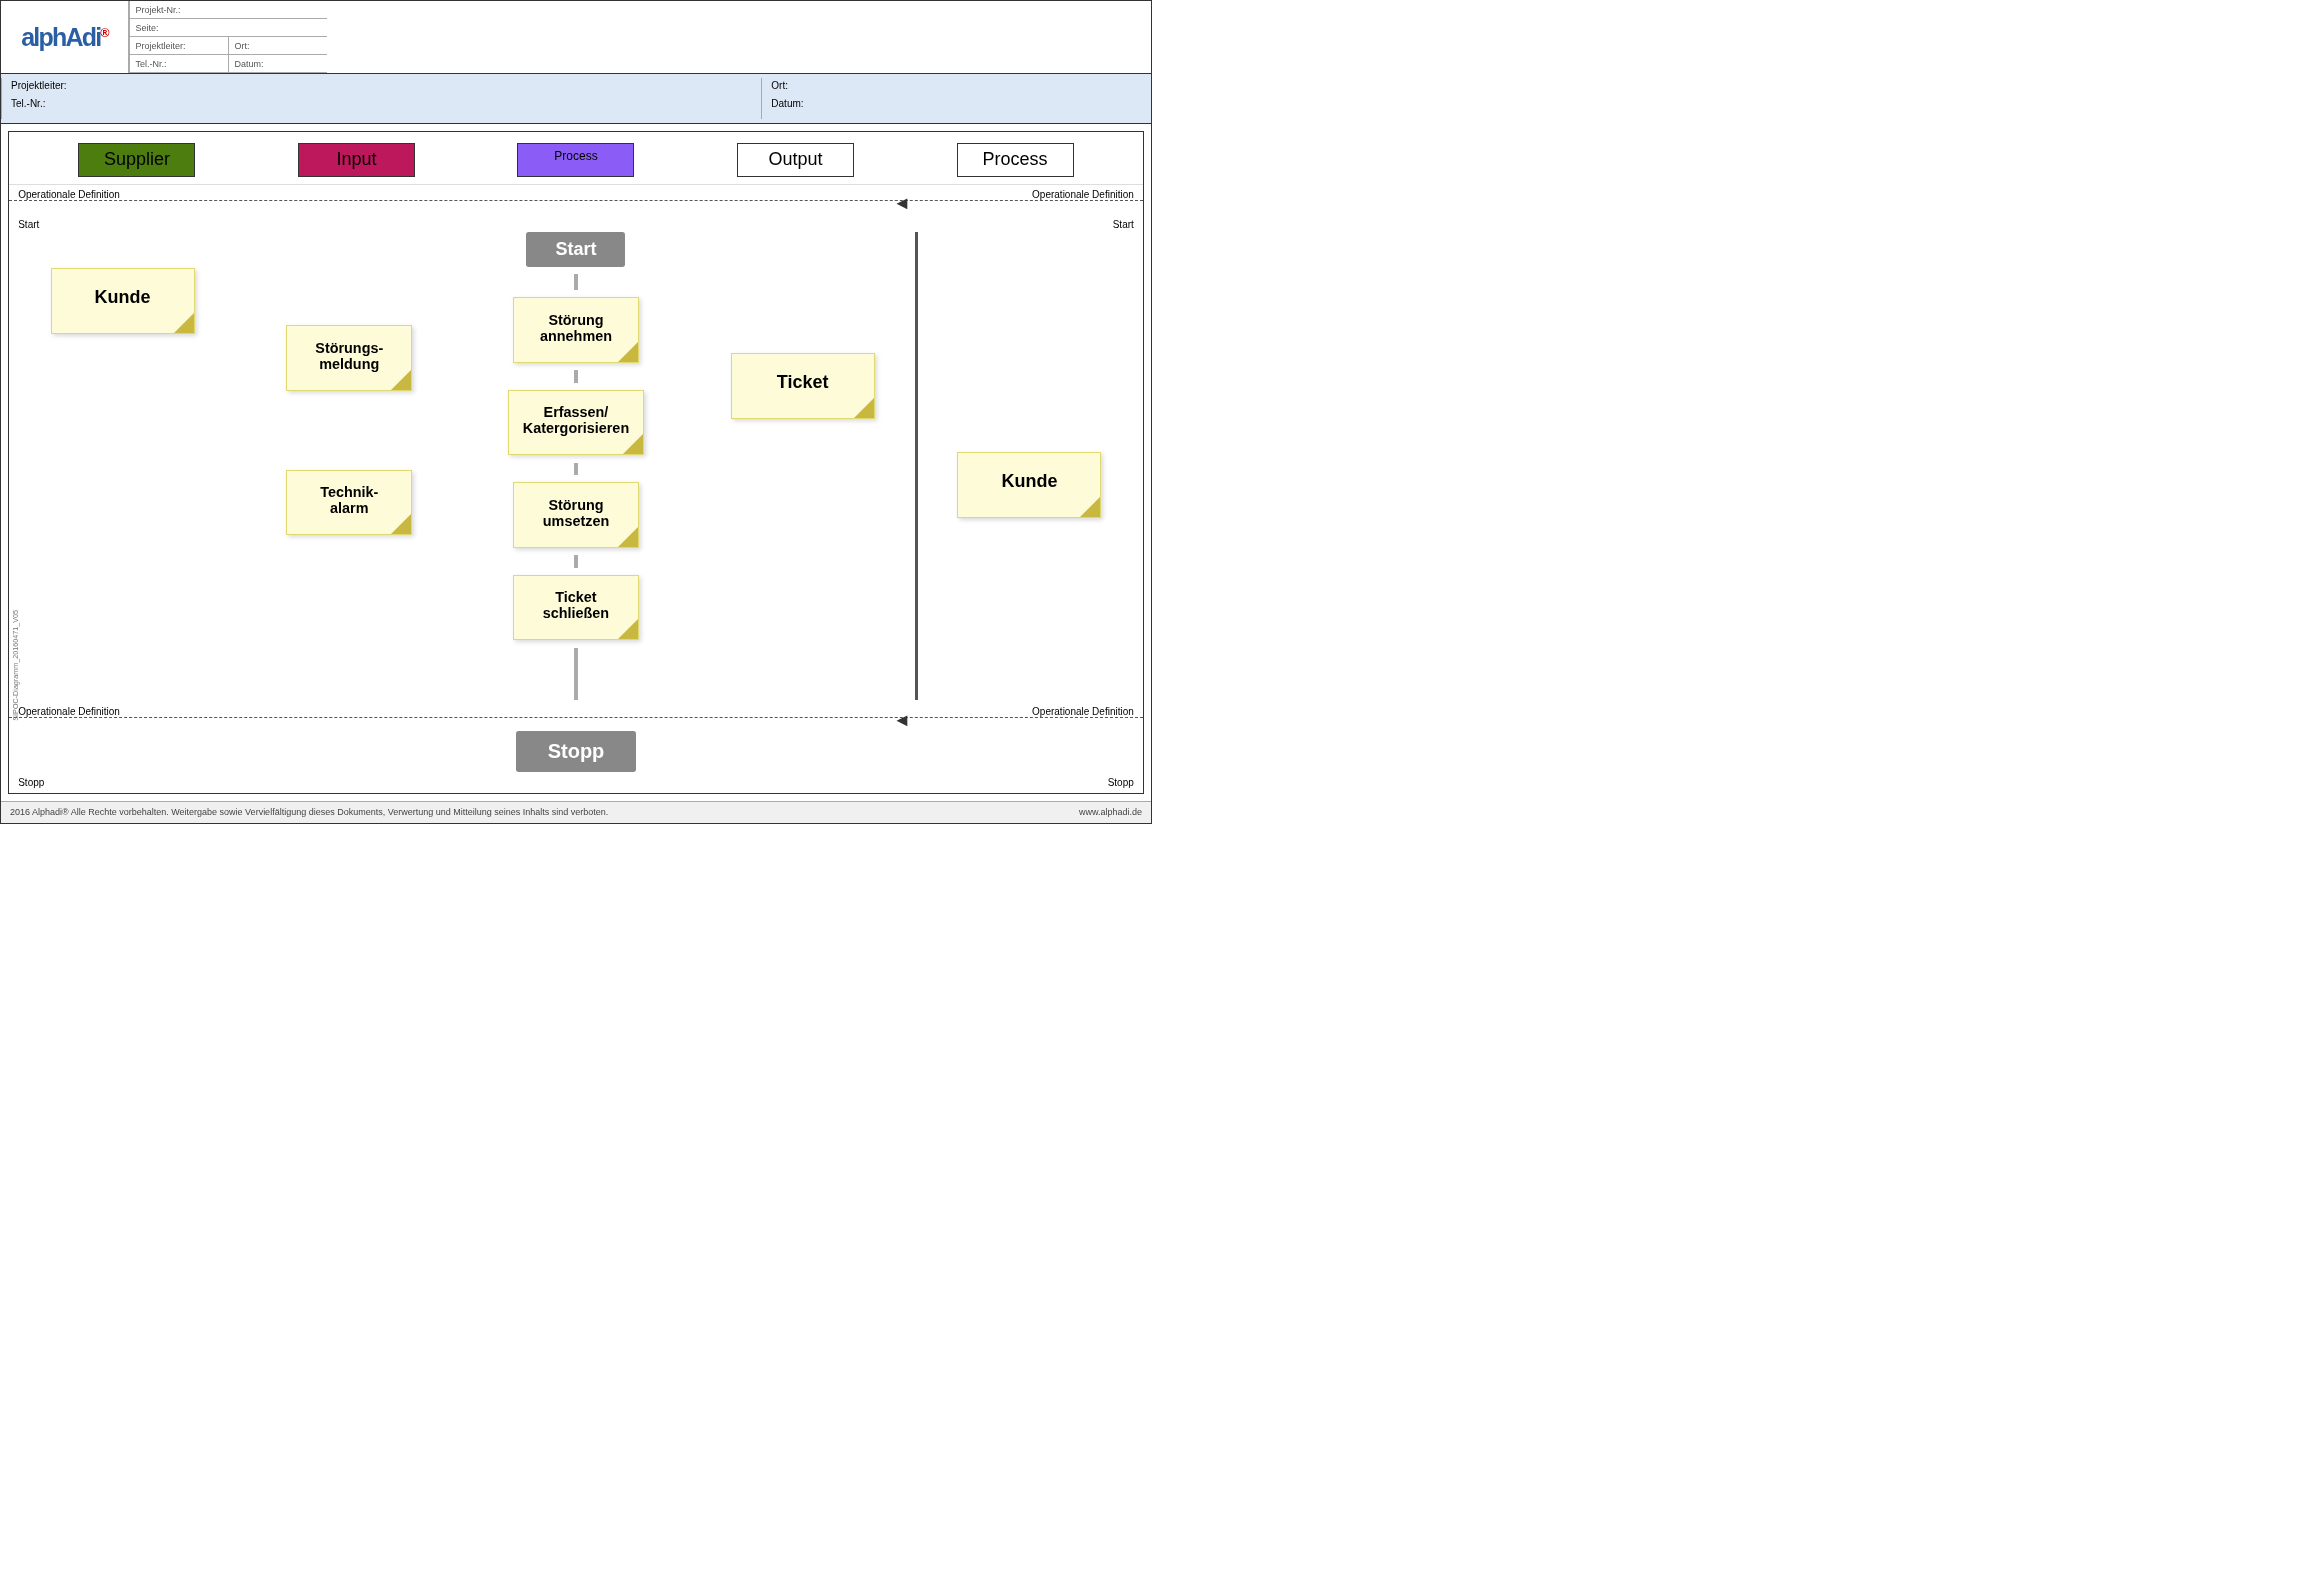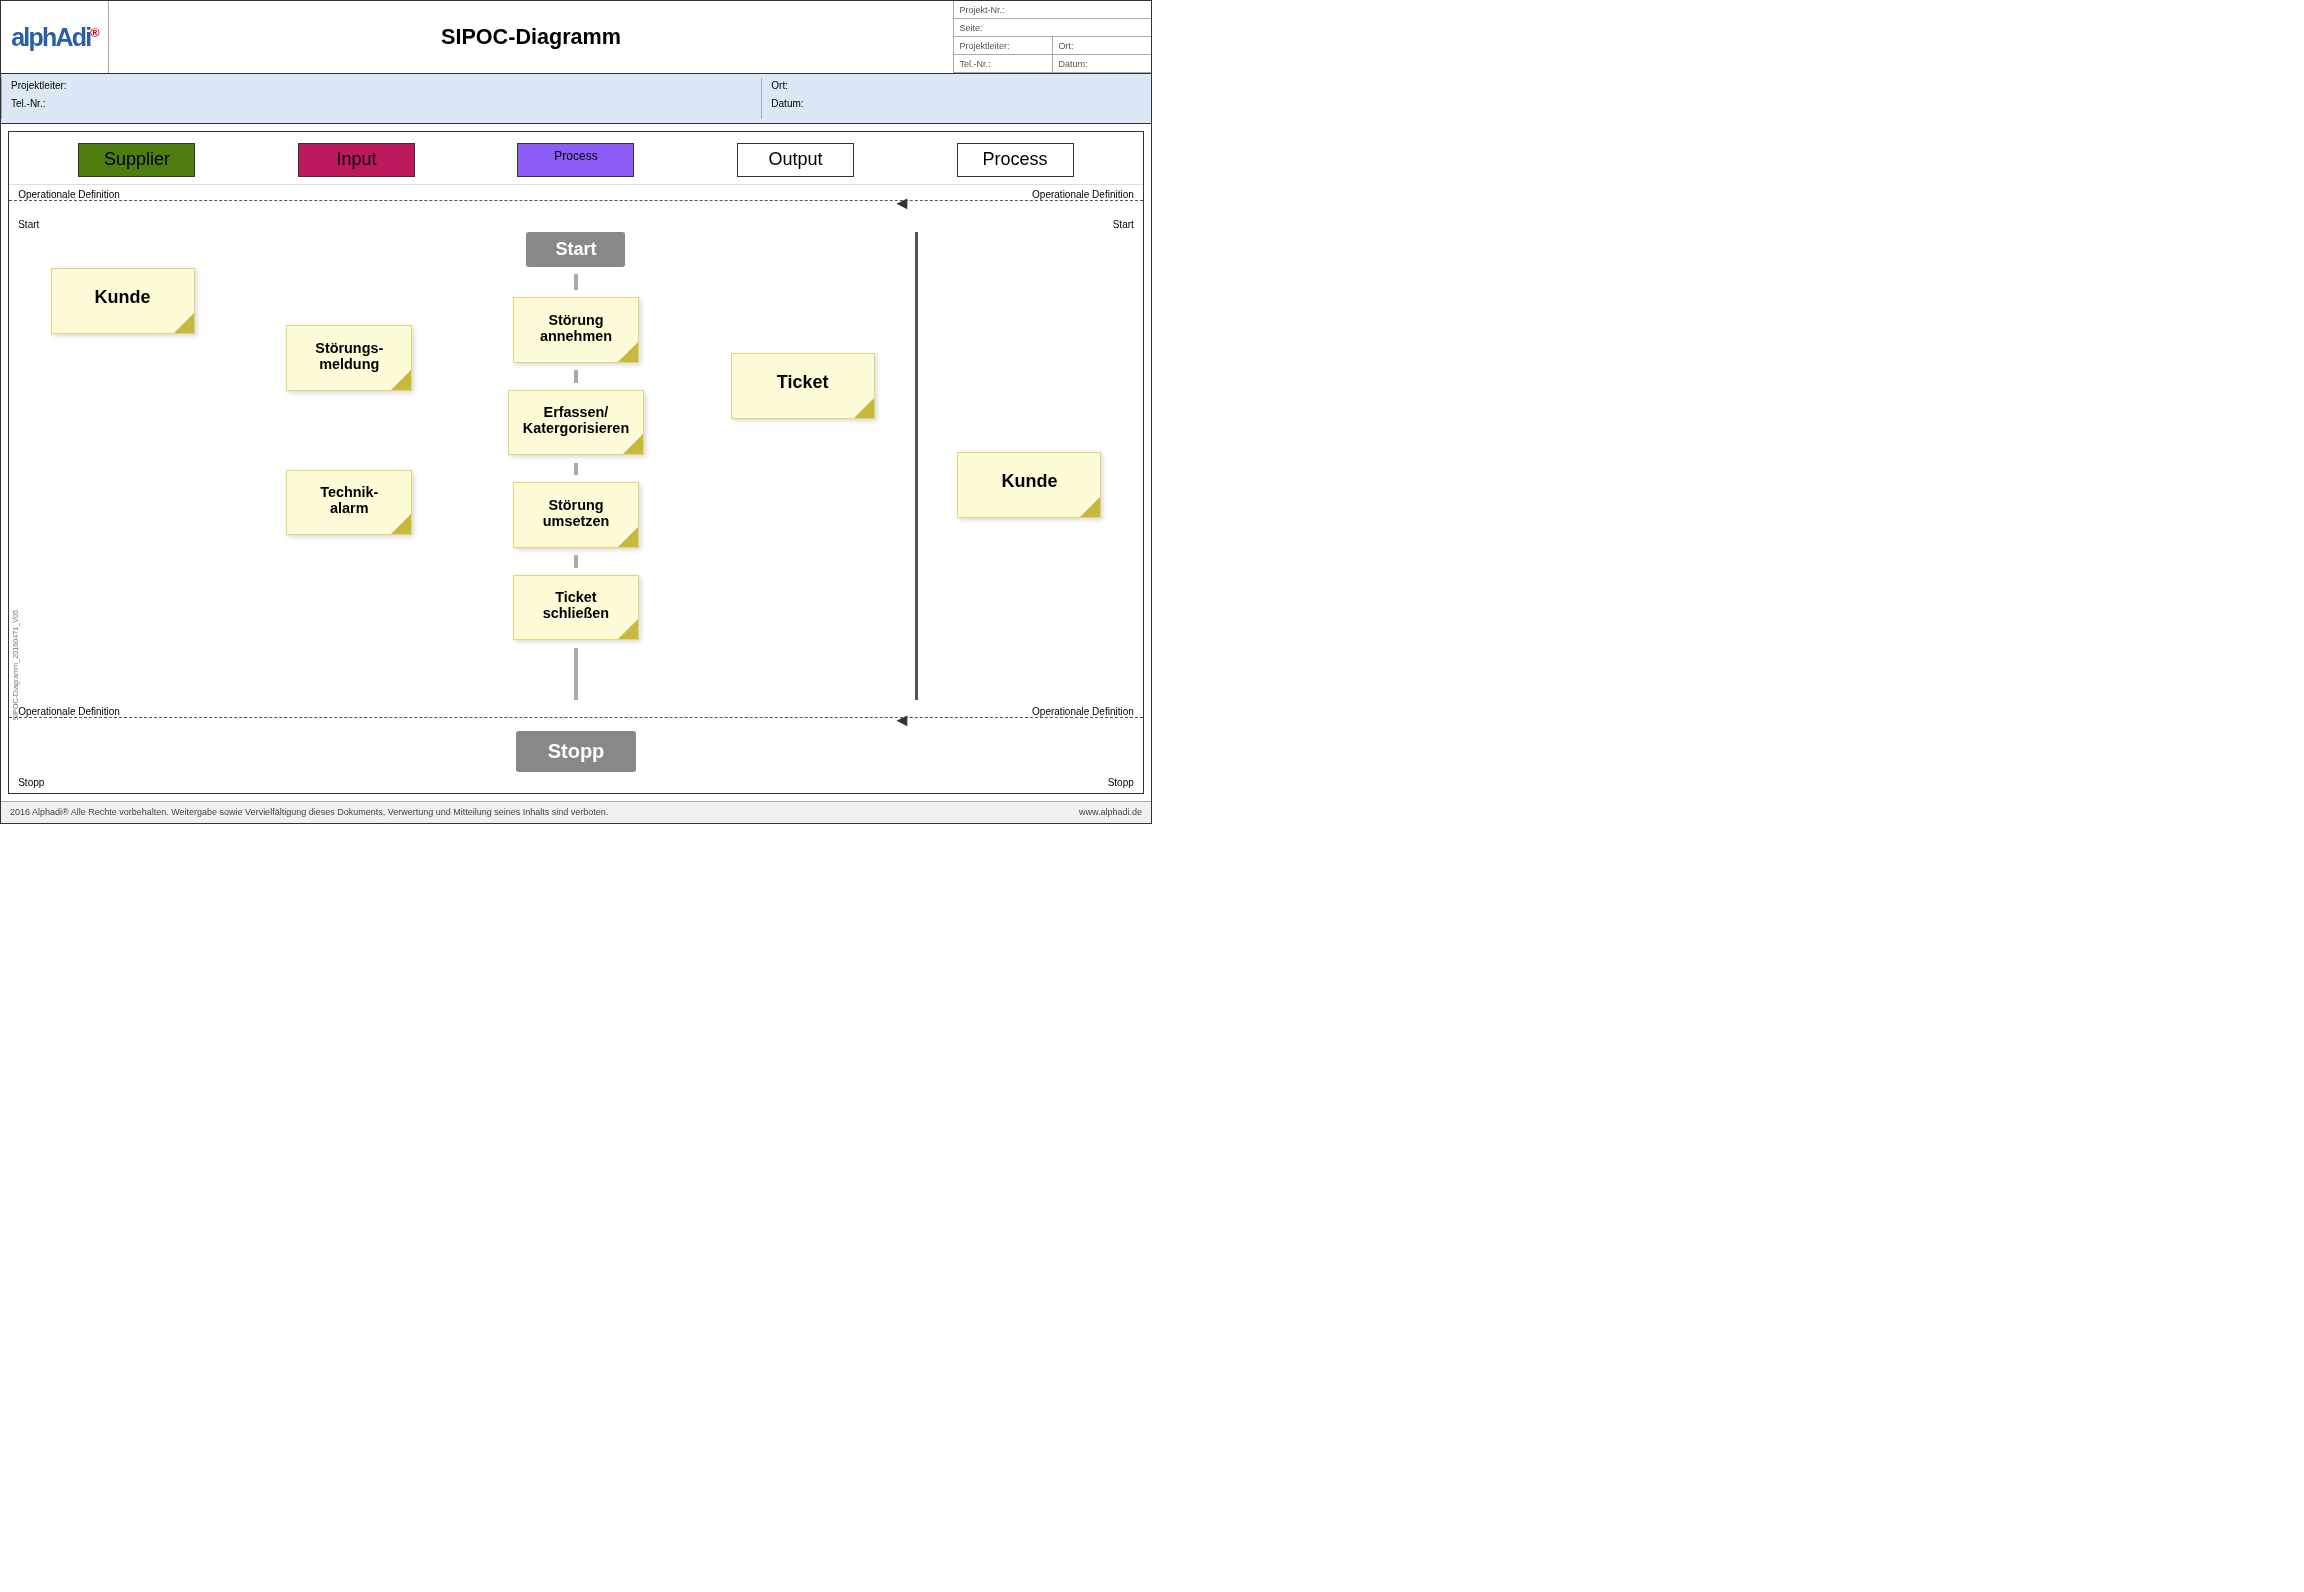--- a/index.html
+++ b/index.html
@@ -10,21 +10,21 @@
       min-height: 797px;
       overflow: hidden;
     }
 
     
     .header {
       display: flex;
       border-bottom: 1.8px solid #333;
     }
     .logo-area {
-      width: 108px;
+      width: 128px;
       min-height: 72px;
       border-right: 0.9px solid #aaa;
       display: flex;
       align-items: center;
       justify-content: center;
       padding: 7.2px;
     }
     .title-area {
       flex: 1;
       display: flex;
@@ -108,23 +108,20 @@
 <body>
 
 <div style="width:1152px; border: 1.8px solid #333; background:#fff;">
 
   <div class="header">
 
     <div class="logo-area">
       <div style="font-size:25px; font-weight:900; font-family:Arial; color:#2a5fa5; letter-spacing:-1.8px;">alph<span style="font-weight:900;">A</span>di<sup style="color:#c00;font-size:12.6px;">®</sup></div>
     </div>
 
-    <div class="title-area">
-      <span style="font-size:21.6px; font-weight:bold;">SIPOC-Diagramm</span>
-    </div>
 
     <div class="meta-area">
       <div class="meta-row">
         <div class="meta-cell">
           <span class="meta-label">Projekt-Nr.:</span>
         </div>
       </div>
       <div class="meta-row">
         <div class="meta-cell">
           <span class="meta-label">Seite:</span>

